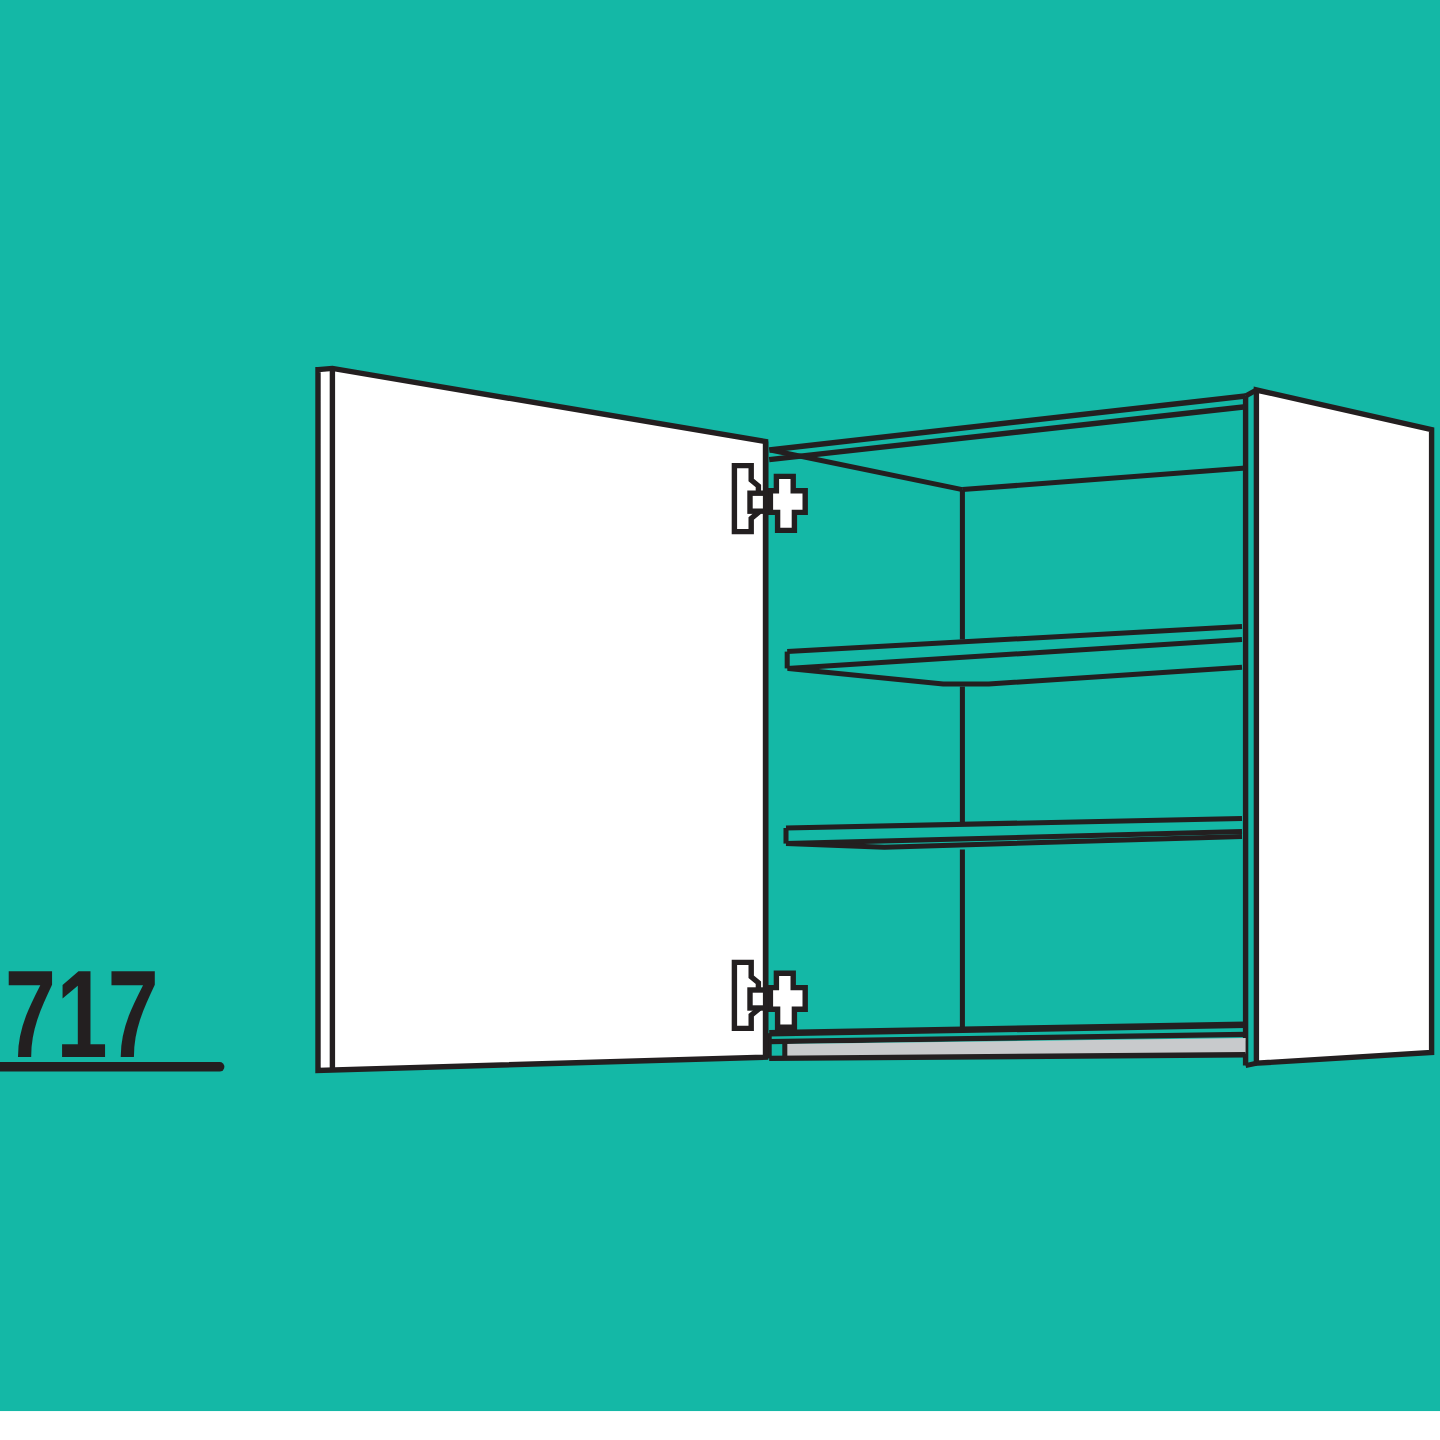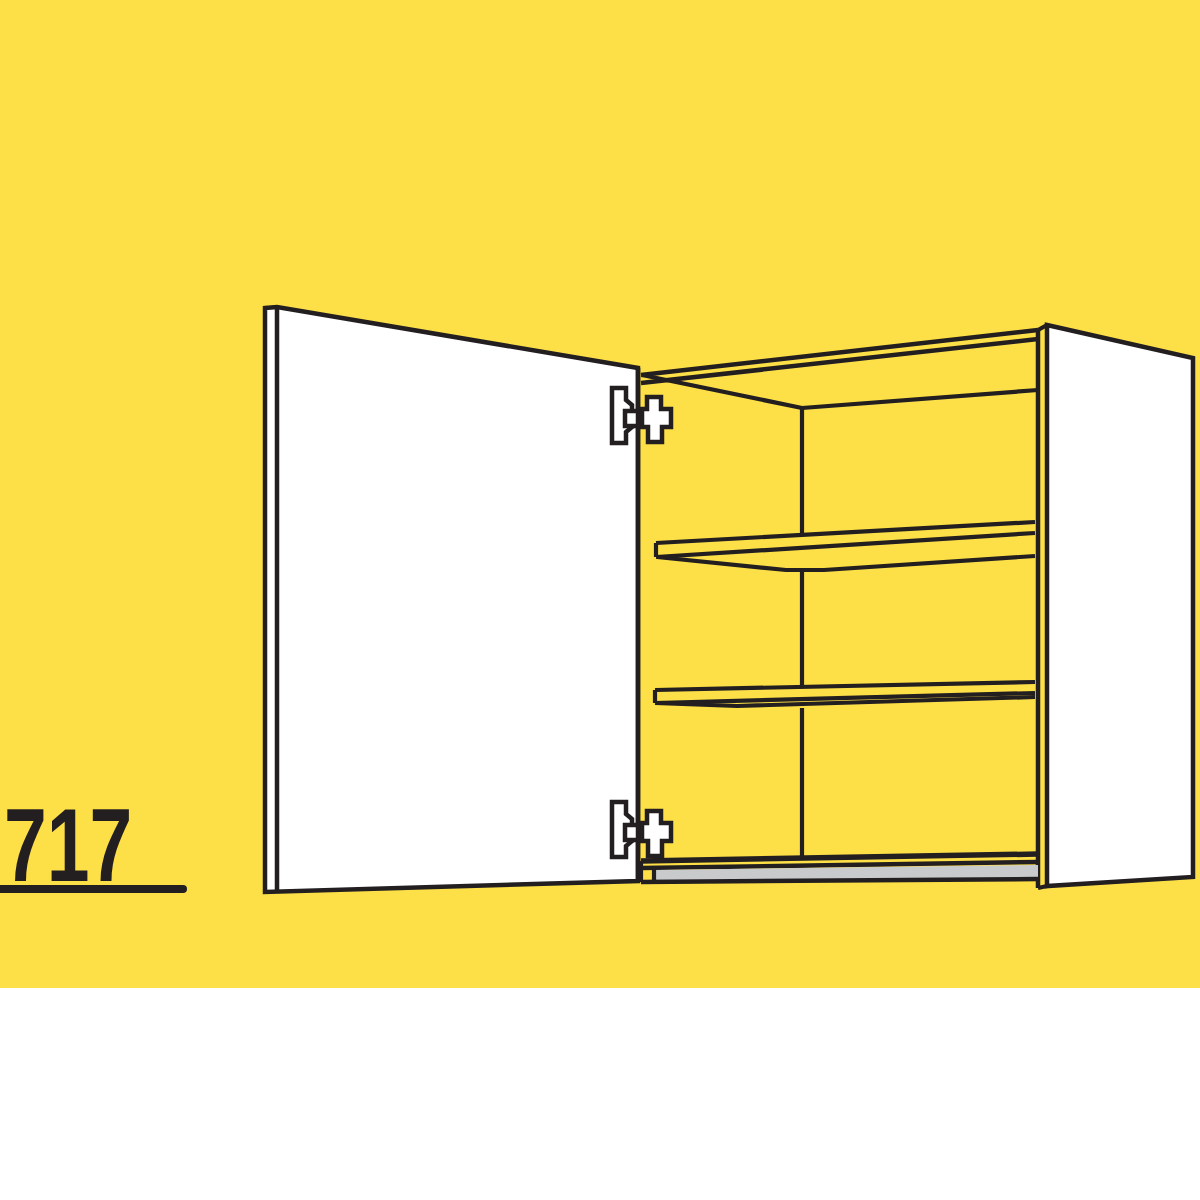--- a/index.html
+++ b/index.html
@@ -3,22 +3,22 @@
 <meta charset="utf-8">
 <style>
   html, body {
     margin: 0;
     padding: 0;
     background: #ffffff;
   }
   .canvas {
     position: relative;
     width: 1200px;
-    height: 988px;
-    background: #fde047;
+    height: 1176px;
+    background: #14b8a6;
     overflow: hidden;
     font-family: "Liberation Sans", sans-serif;
   }
   svg.drawing {
     position: absolute;
     left: 0;
     top: 0;
     width: 1200px;
     height: 1200px;
     display: block;

